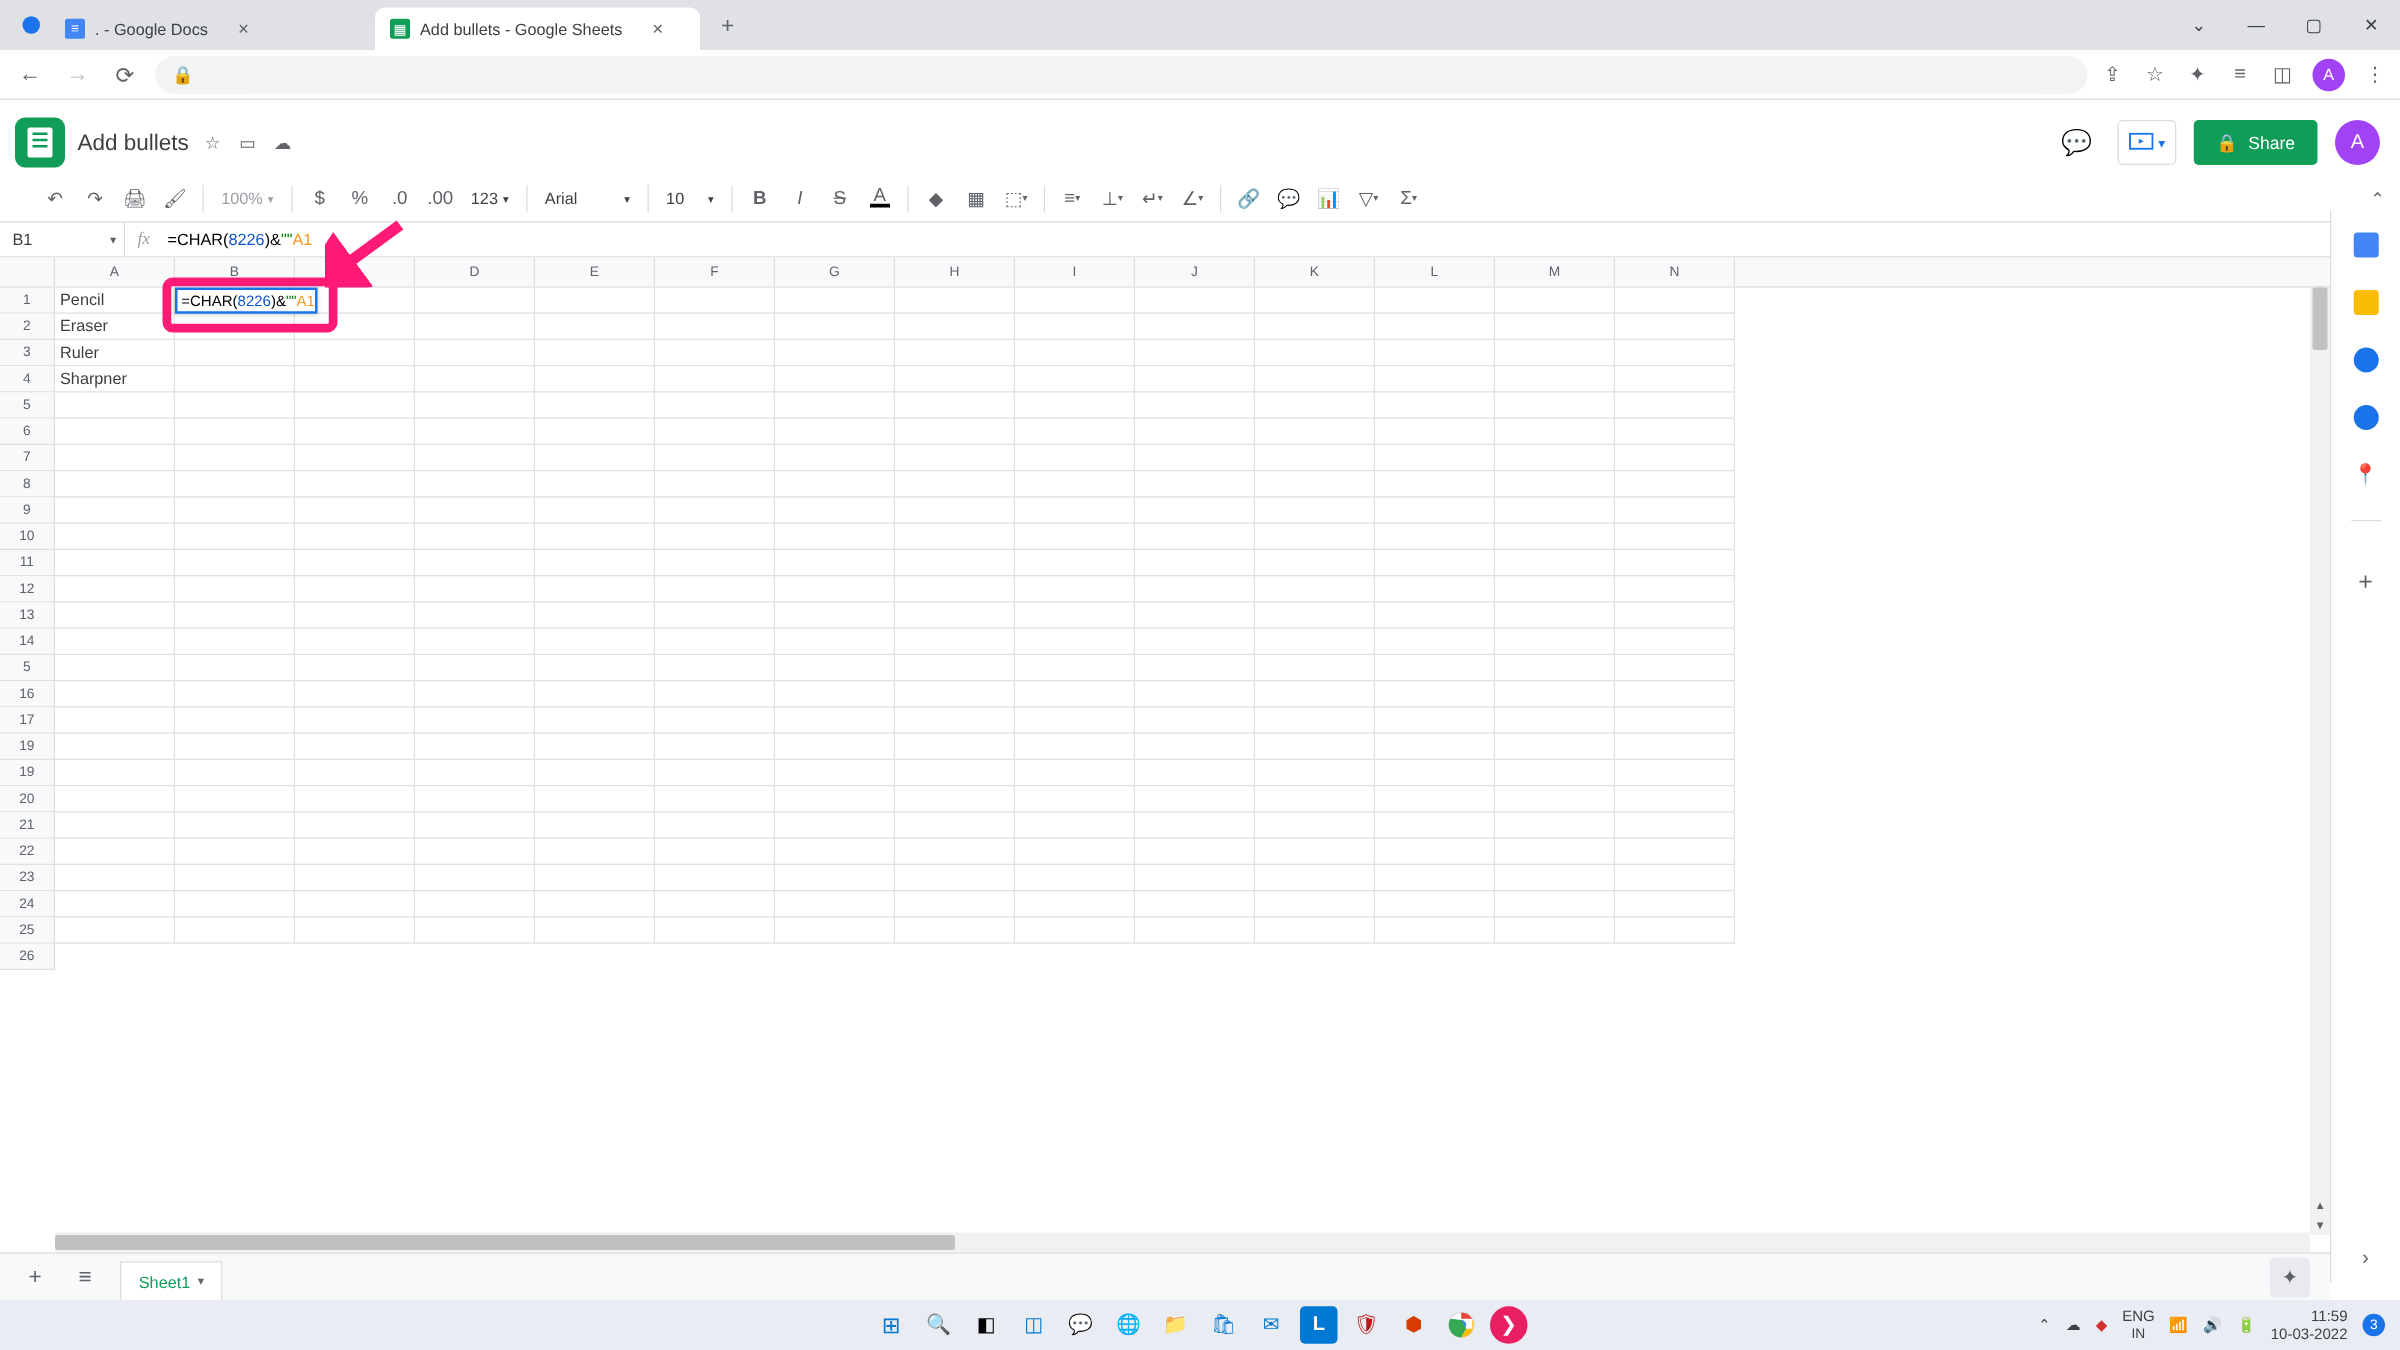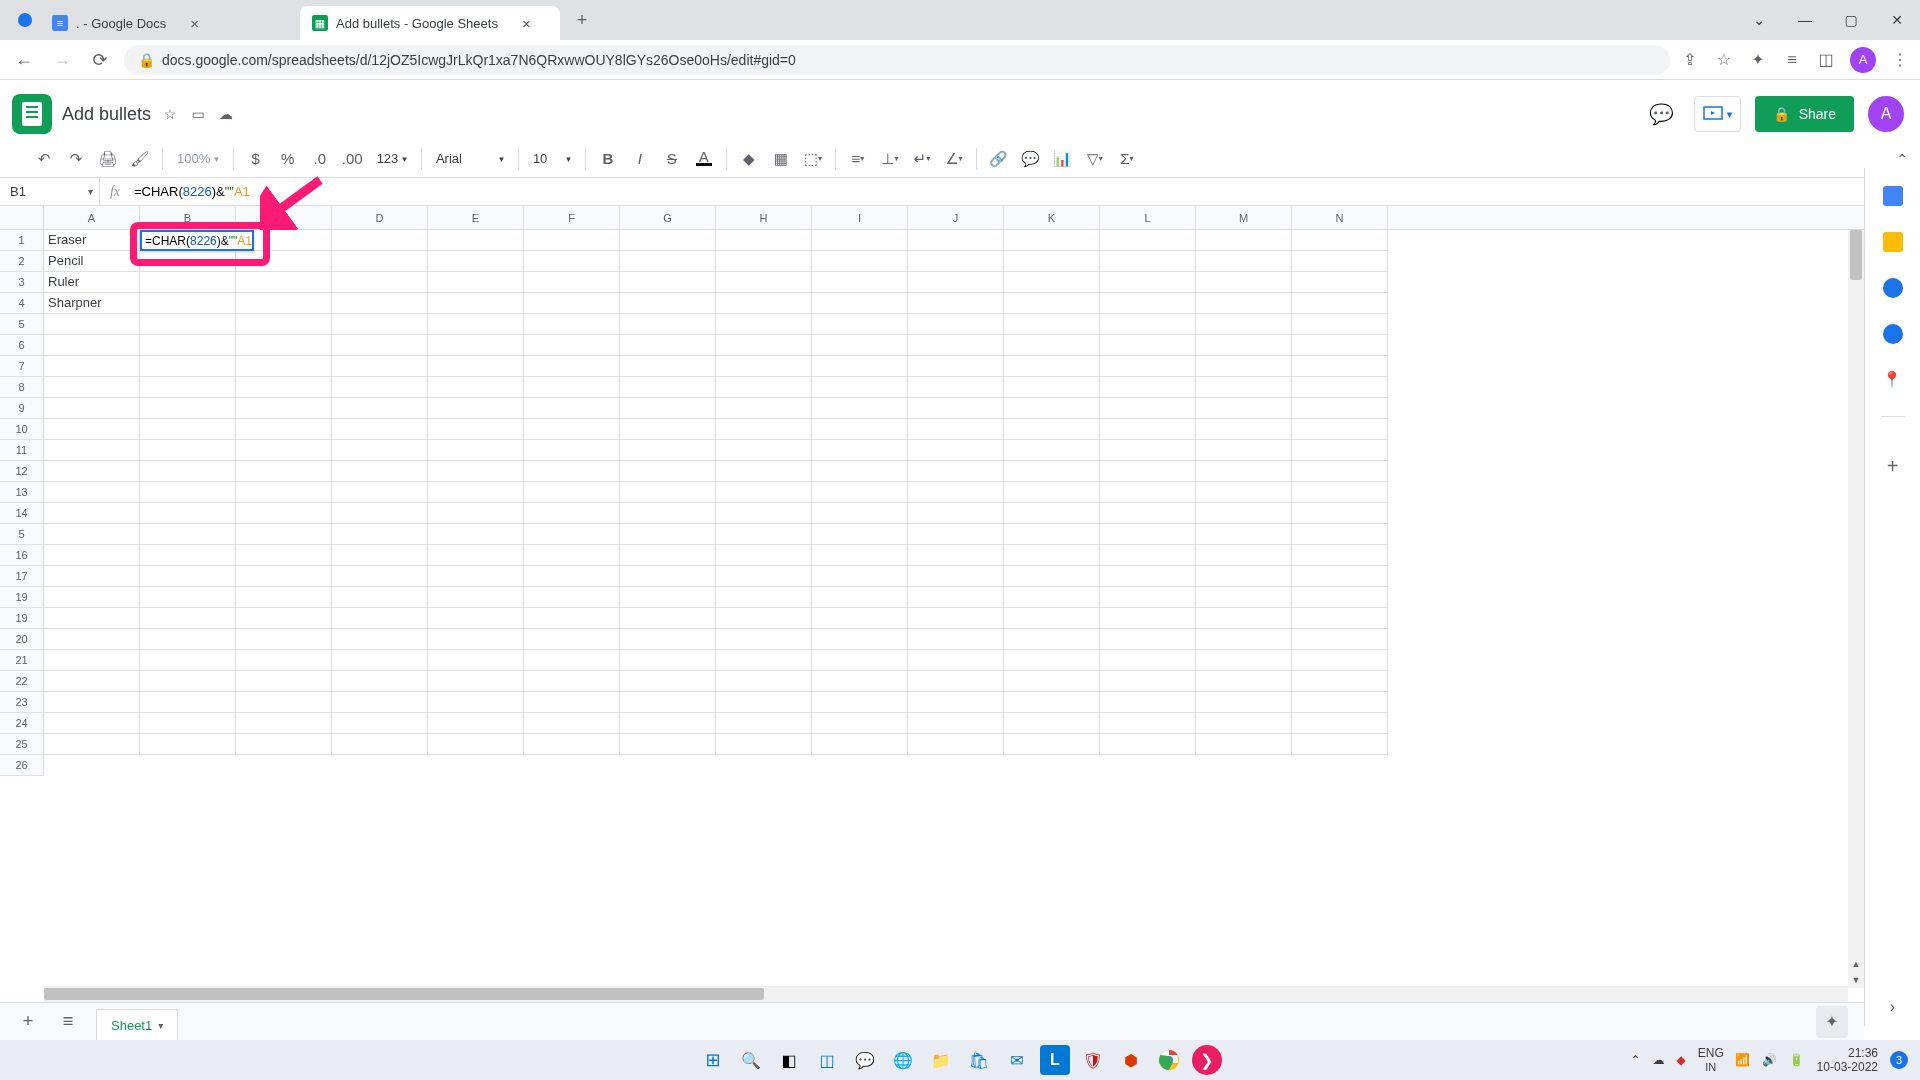--- a/index.html
+++ b/index.html
@@ -131,21 +131,20 @@
     <div>✕</div>
   </div>
 </div>
 
 <div class="addr-bar">
   <div class="nav-btn">←</div>
   <div class="nav-btn disabled">→</div>
   <div class="nav-btn">⟳</div>
   <div class="url-box">
     <span class="icon">🔒</span>
-    <span>docs.google.com/spreadsheets/d/12jOZ5IcwgJrLkQr1xa7N6QRxwwOUY8lGYs26Ose0oHs/edit#gid=0</span>
   </div>
   <div class="addr-right">
     <div class="addr-icon">⇪</div>
     <div class="addr-icon">☆</div>
     <div class="addr-icon">✦</div>
     <div class="addr-icon">≡</div>
     <div class="addr-icon">◫</div>
     <div class="avatar">
         <span>A</span>
       </div>
@@ -300,37 +299,37 @@
         <div class="row-head">21</div>
         <div class="row-head">22</div>
         <div class="row-head">23</div>
         <div class="row-head">24</div>
         <div class="row-head">25</div>
         <div class="row-head">26</div>
       </div>
     <div class="cells" id="cells">
 
         <div class="row">
+          <div class="cell" style="width: 96px;">Pencil</div>
+          <div class="cell" style="width: 96px;"></div>
+          <div class="cell" style="width: 96px;"></div>
+          <div class="cell" style="width: 96px;"></div>
+          <div class="cell" style="width: 96px;"></div>
+          <div class="cell" style="width: 96px;"></div>
+          <div class="cell" style="width: 96px;"></div>
+          <div class="cell" style="width: 96px;"></div>
+          <div class="cell" style="width: 96px;"></div>
+          <div class="cell" style="width: 96px;"></div>
+          <div class="cell" style="width: 96px;"></div>
+          <div class="cell" style="width: 96px;"></div>
+          <div class="cell" style="width: 96px;"></div>
+          <div class="cell" style="width: 96px;"></div>
+        </div>
+        <div class="row">
           <div class="cell" style="width: 96px;">Eraser</div>
-          <div class="cell" style="width: 96px;"></div>
-          <div class="cell" style="width: 96px;"></div>
-          <div class="cell" style="width: 96px;"></div>
-          <div class="cell" style="width: 96px;"></div>
-          <div class="cell" style="width: 96px;"></div>
-          <div class="cell" style="width: 96px;"></div>
-          <div class="cell" style="width: 96px;"></div>
-          <div class="cell" style="width: 96px;"></div>
-          <div class="cell" style="width: 96px;"></div>
-          <div class="cell" style="width: 96px;"></div>
-          <div class="cell" style="width: 96px;"></div>
-          <div class="cell" style="width: 96px;"></div>
-          <div class="cell" style="width: 96px;"></div>
-        </div>
-        <div class="row">
-          <div class="cell" style="width: 96px;">Pencil</div>
           <div class="cell" style="width: 96px;"></div>
           <div class="cell" style="width: 96px;"></div>
           <div class="cell" style="width: 96px;"></div>
           <div class="cell" style="width: 96px;"></div>
           <div class="cell" style="width: 96px;"></div>
           <div class="cell" style="width: 96px;"></div>
           <div class="cell" style="width: 96px;"></div>
           <div class="cell" style="width: 96px;"></div>
           <div class="cell" style="width: 96px;"></div>
           <div class="cell" style="width: 96px;"></div>
@@ -790,18 +789,18 @@
     <span>☁</span>
     <span style="color:#d32f2f">◆</span>
     <div style="text-align:center;line-height:1.1">
       <div>ENG</div>
       <div style="font-size:11px">IN</div>
     </div>
     <span>📶</span>
     <span>🔊</span>
     <span>🔋</span>
     <div class="clock">
-      <div>21:36</div>
+      <div>11:59</div>
       <div>10-03-2022</div>
     </div>
     <div style="width:18px;height:18px;border-radius:50%;background:#1a73e8;color:#fff;display:flex;align-items:center;justify-content:center;font-size:11px">3</div>
   </div>
 </div>
 
 </body></html>

